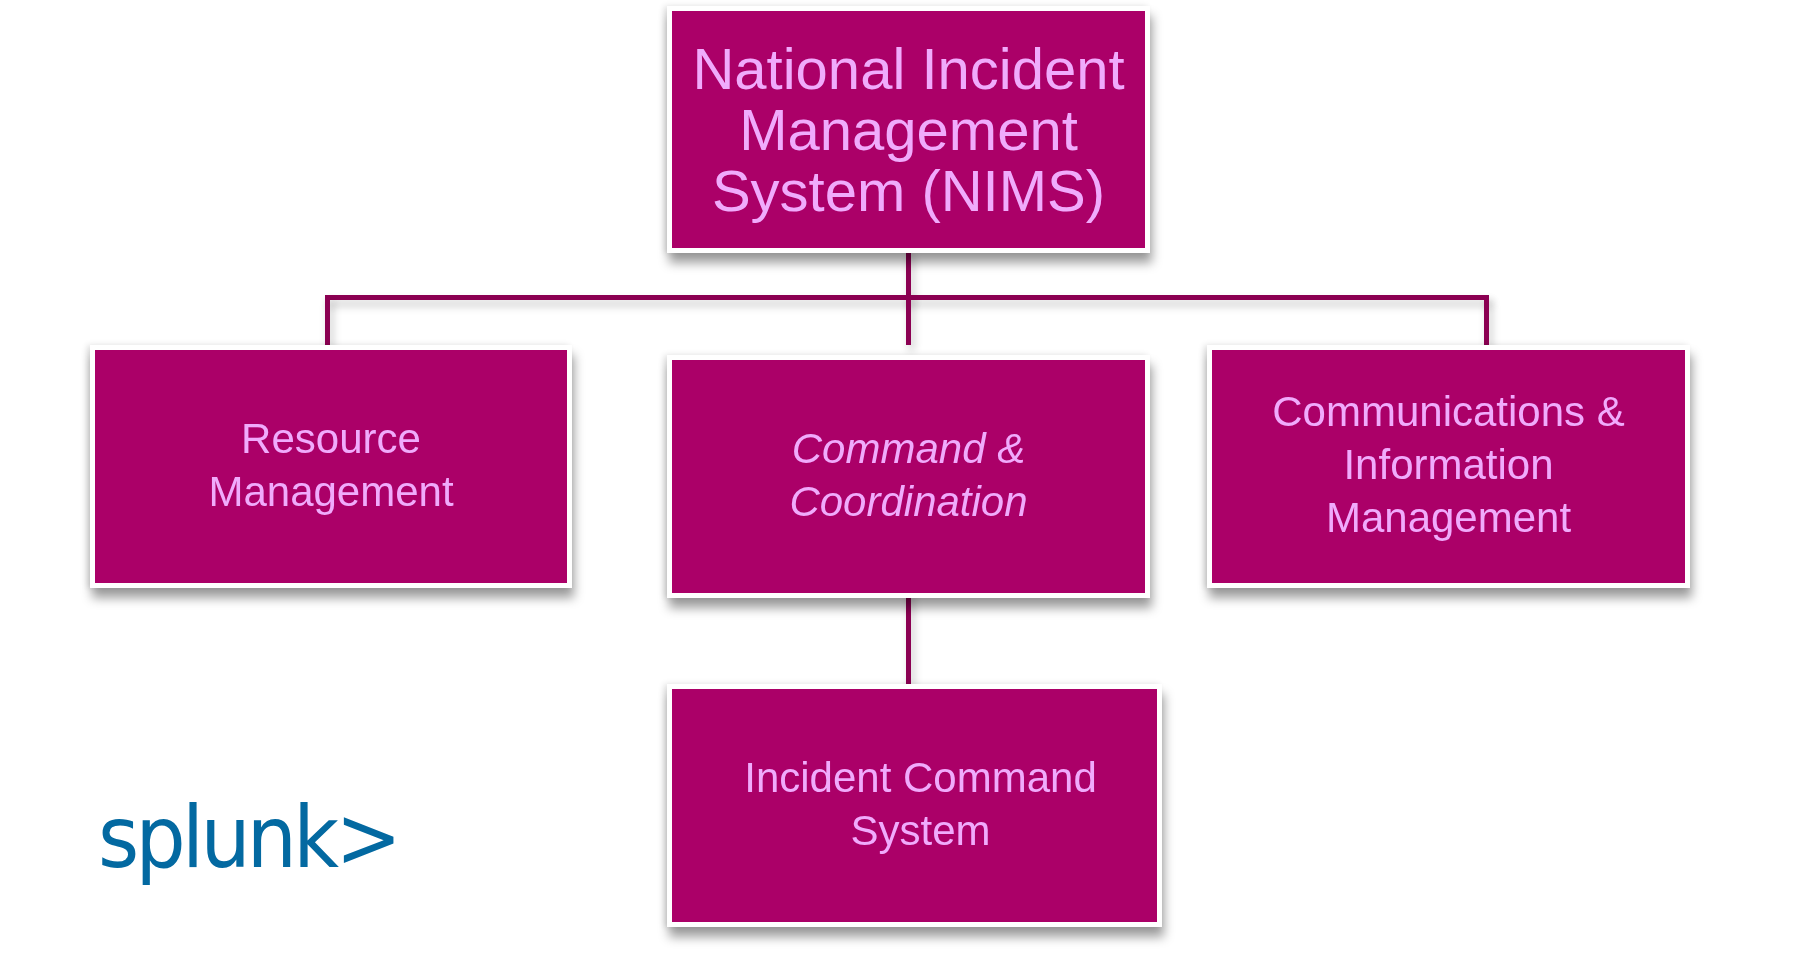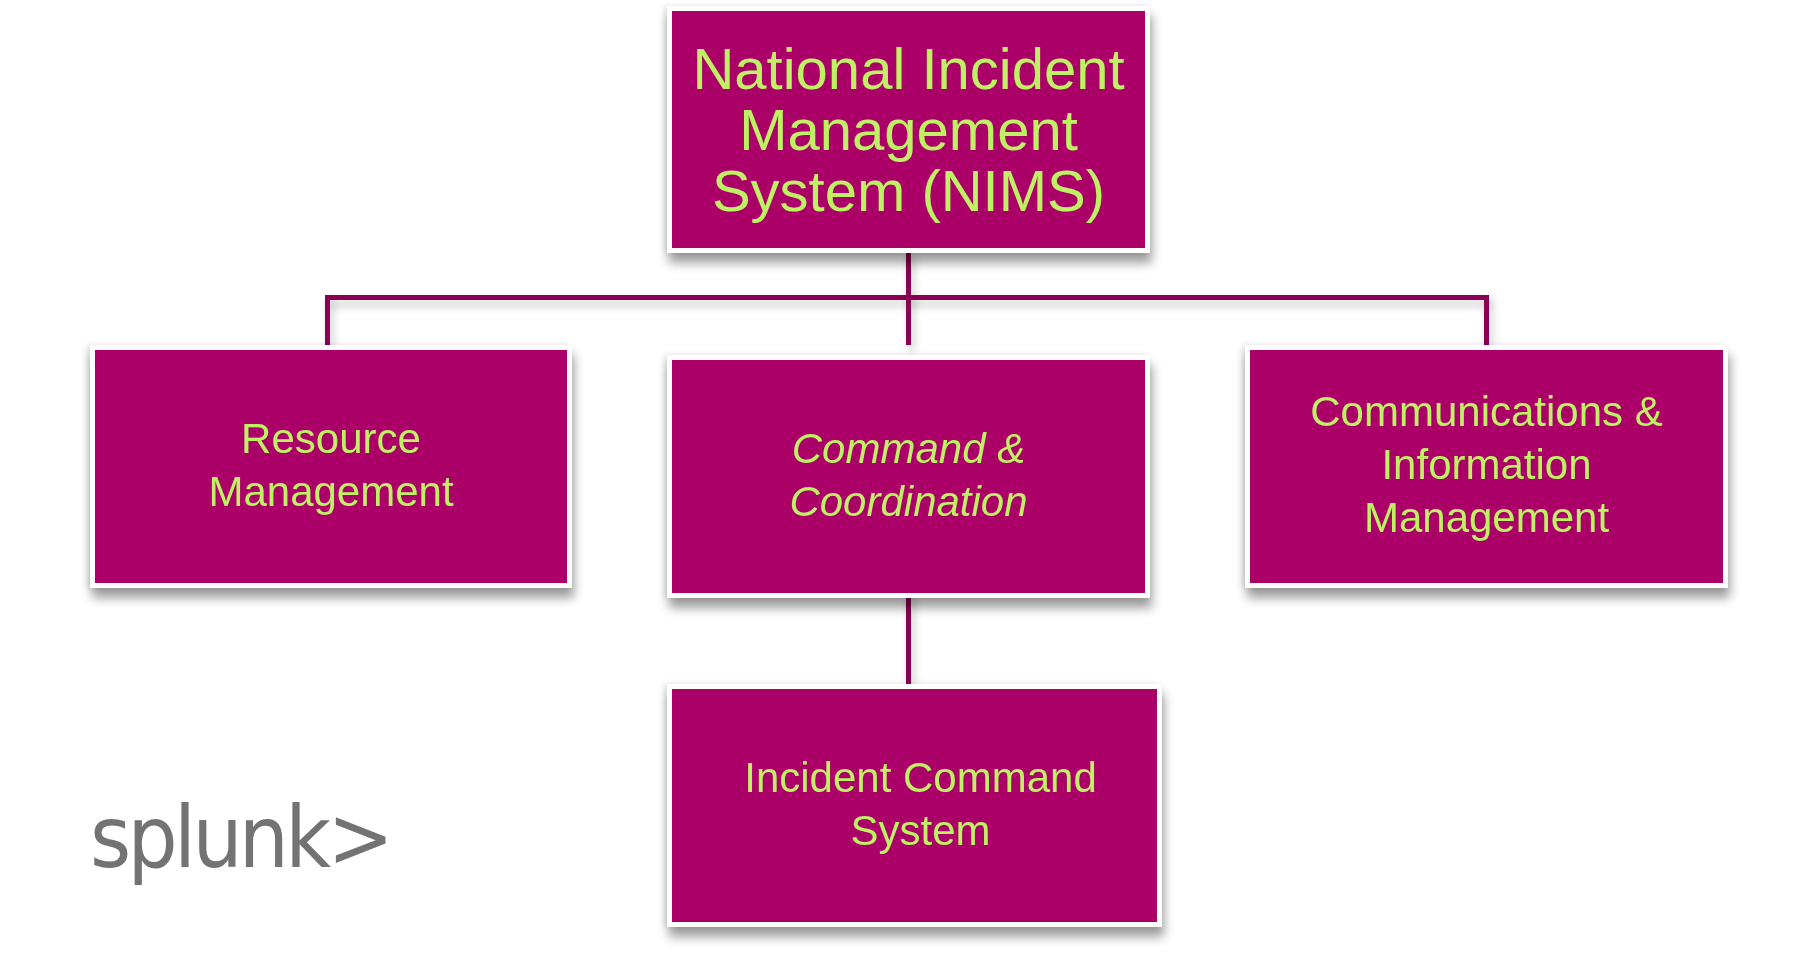--- a/index.html
+++ b/index.html
@@ -21,47 +21,47 @@
     }
     .node {
       position: absolute;
       background: #ab0068;
       border: 5px solid #ffffff;
       box-shadow: 2px 10px 10px rgba(0,0,0,0.38), -3px 0 6px rgba(0,0,0,0.12);
       display: flex;
       align-items: center;
       justify-content: center;
       text-align: center;
-      color: #bef264;
+      color: #f0abfc;
       box-sizing: content-box;
     }
     .node .label {
       display: block;
       white-space: pre-line;
       font-size: 42px;
       line-height: 53px;
       margin-top: -4px;
     }
     .node.root .label {
       font-size: 58px;
       line-height: 61px;
       margin-top: 0;
     }
     #node-root   { left: 667px;  top: 6px;   width: 473px; height: 237px; }
     #node-res    { left: 90px;   top: 345px; width: 472px; height: 233px; }
     #node-cmd    { left: 667px;  top: 355px; width: 473px; height: 233px; font-style: italic; }
-    #node-comm   { left: 1245px; top: 345px; width: 473px; height: 233px; }
+    #node-comm   { left: 1207px; top: 345px; width: 473px; height: 233px; }
     #node-ics    { left: 667px;  top: 684px; width: 473px; height: 233px; padding-left: 12px; }
 
     .logo {
       position: absolute;
-      left: 90px;
+      left: 98px;
       top: 792px;
       width: 330px;
-      color: #737373;
+      color: #0369a1;
     }
     .logo .wordmark {
       display: block;
       font-family: "DejaVu Sans", sans-serif;
       font-size: 86px;
       line-height: 90px;
       letter-spacing: -4px;
       font-weight: normal;
       transform: scaleX(0.92);
       transform-origin: left center;

